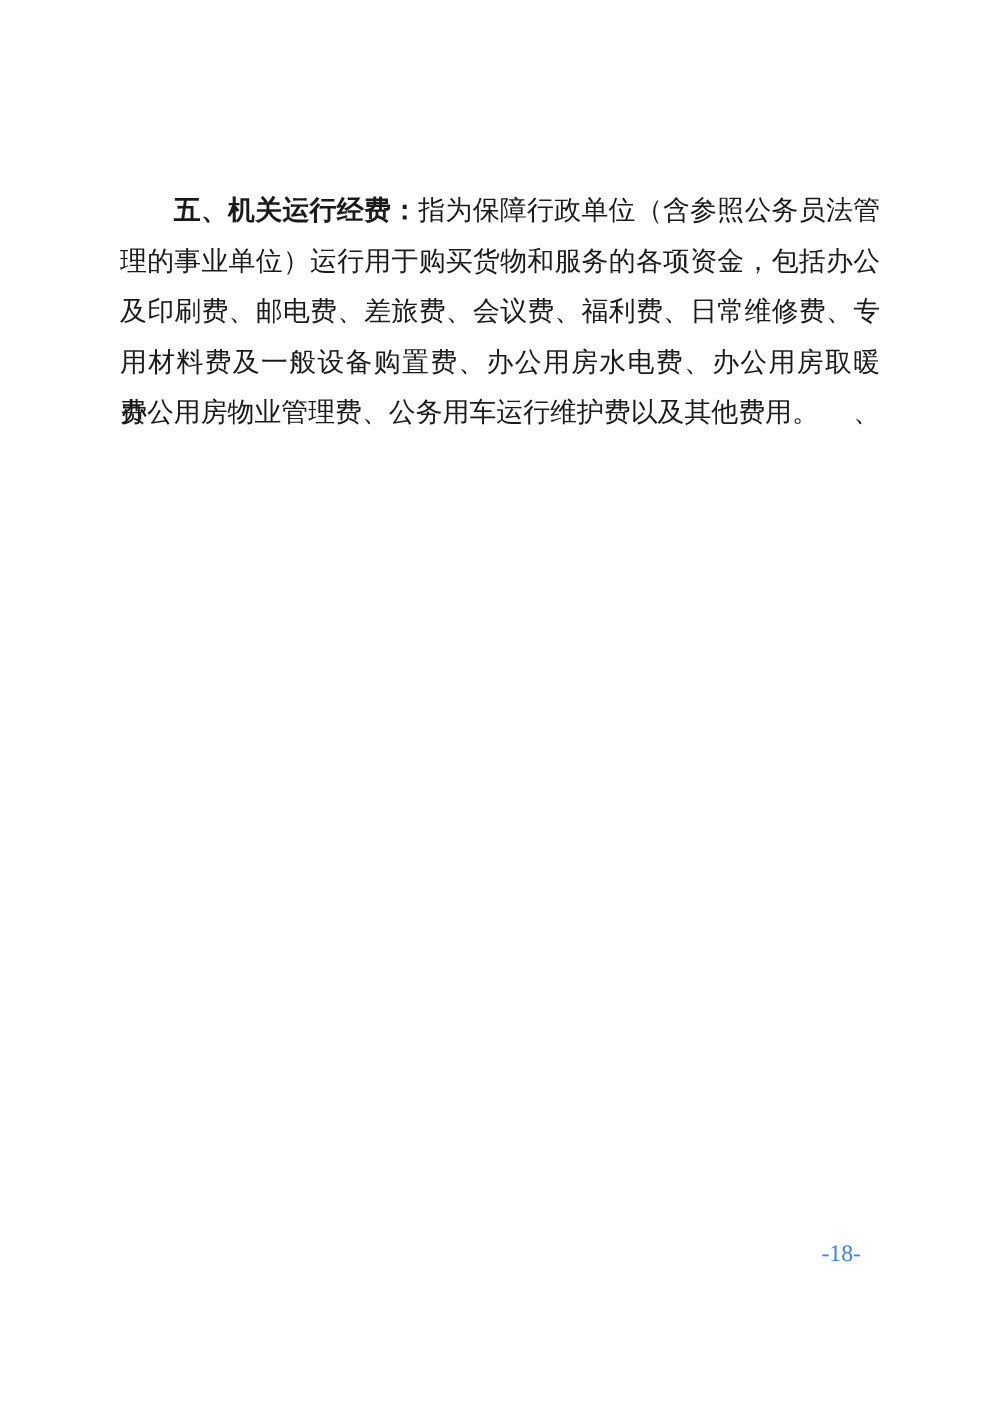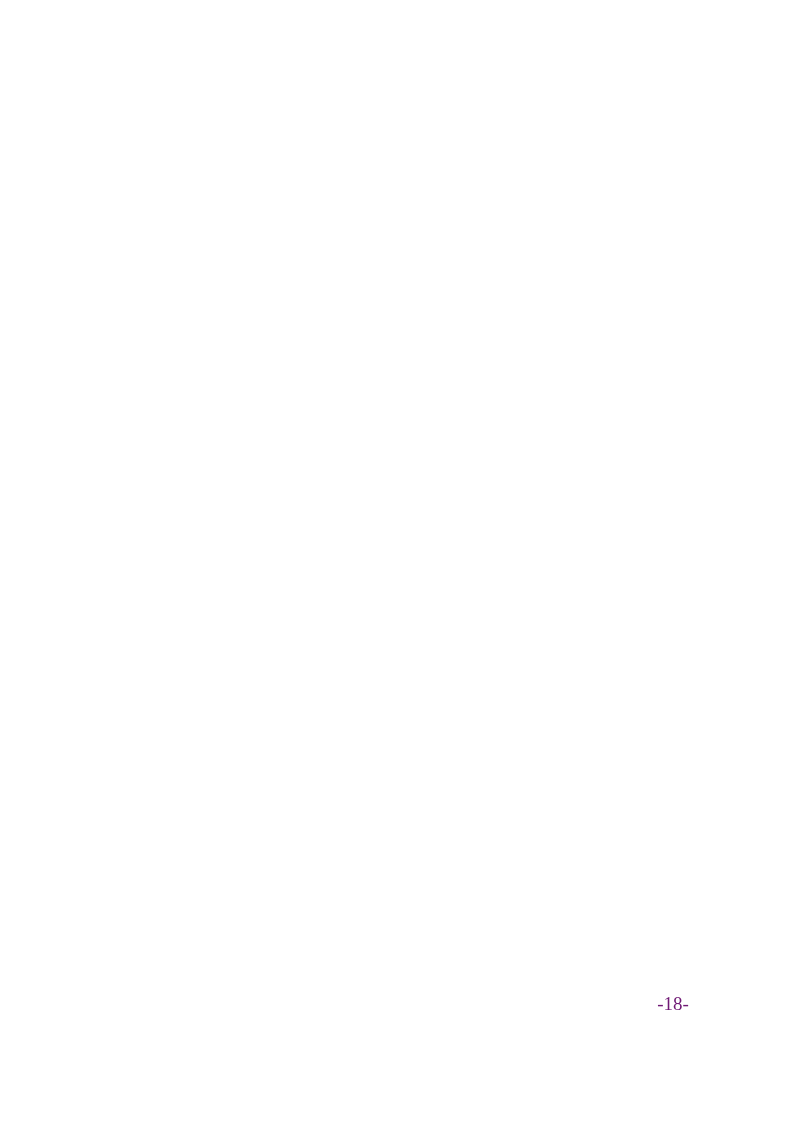--- a/index.html
+++ b/index.html
@@ -41,25 +41,32 @@
   }
   .page-number {
     position: absolute;
     left: 640px;
     top: 992px;
     width: 66px;
     height: 24px;
     line-height: 24px;
     text-align: center;
     font-size: 19px;
-    color: #701a75;
+    color: #3b82f6;
     font-family: "Liberation Serif", serif;
   }
 </style>
 </head>
 <body>
 
 <div class="page">
 
+  <div class="para">
+    <div class="line justify first"><span class="heading">五、机关运行经费：</span><span>指为保障行政单位（含参照公务员法管</span></div>
+    <div class="line justify">理的事业单位）运行用于购买货物和服务的各项资金，包括办公</div>
+    <div class="line justify">及印刷费、邮电费、差旅费、会议费、福利费、日常维修费、专</div>
+    <div class="line justify">用材料费及一般设备购置费、办公用房水电费、办公用房取暖费、</div>
+    <div class="line">办公用房物业管理费、公务用车运行维护费以及其他费用。</div>
+  </div>
 
   <div class="page-number">-18-</div>
 
 </div>
 
 </body></html>

